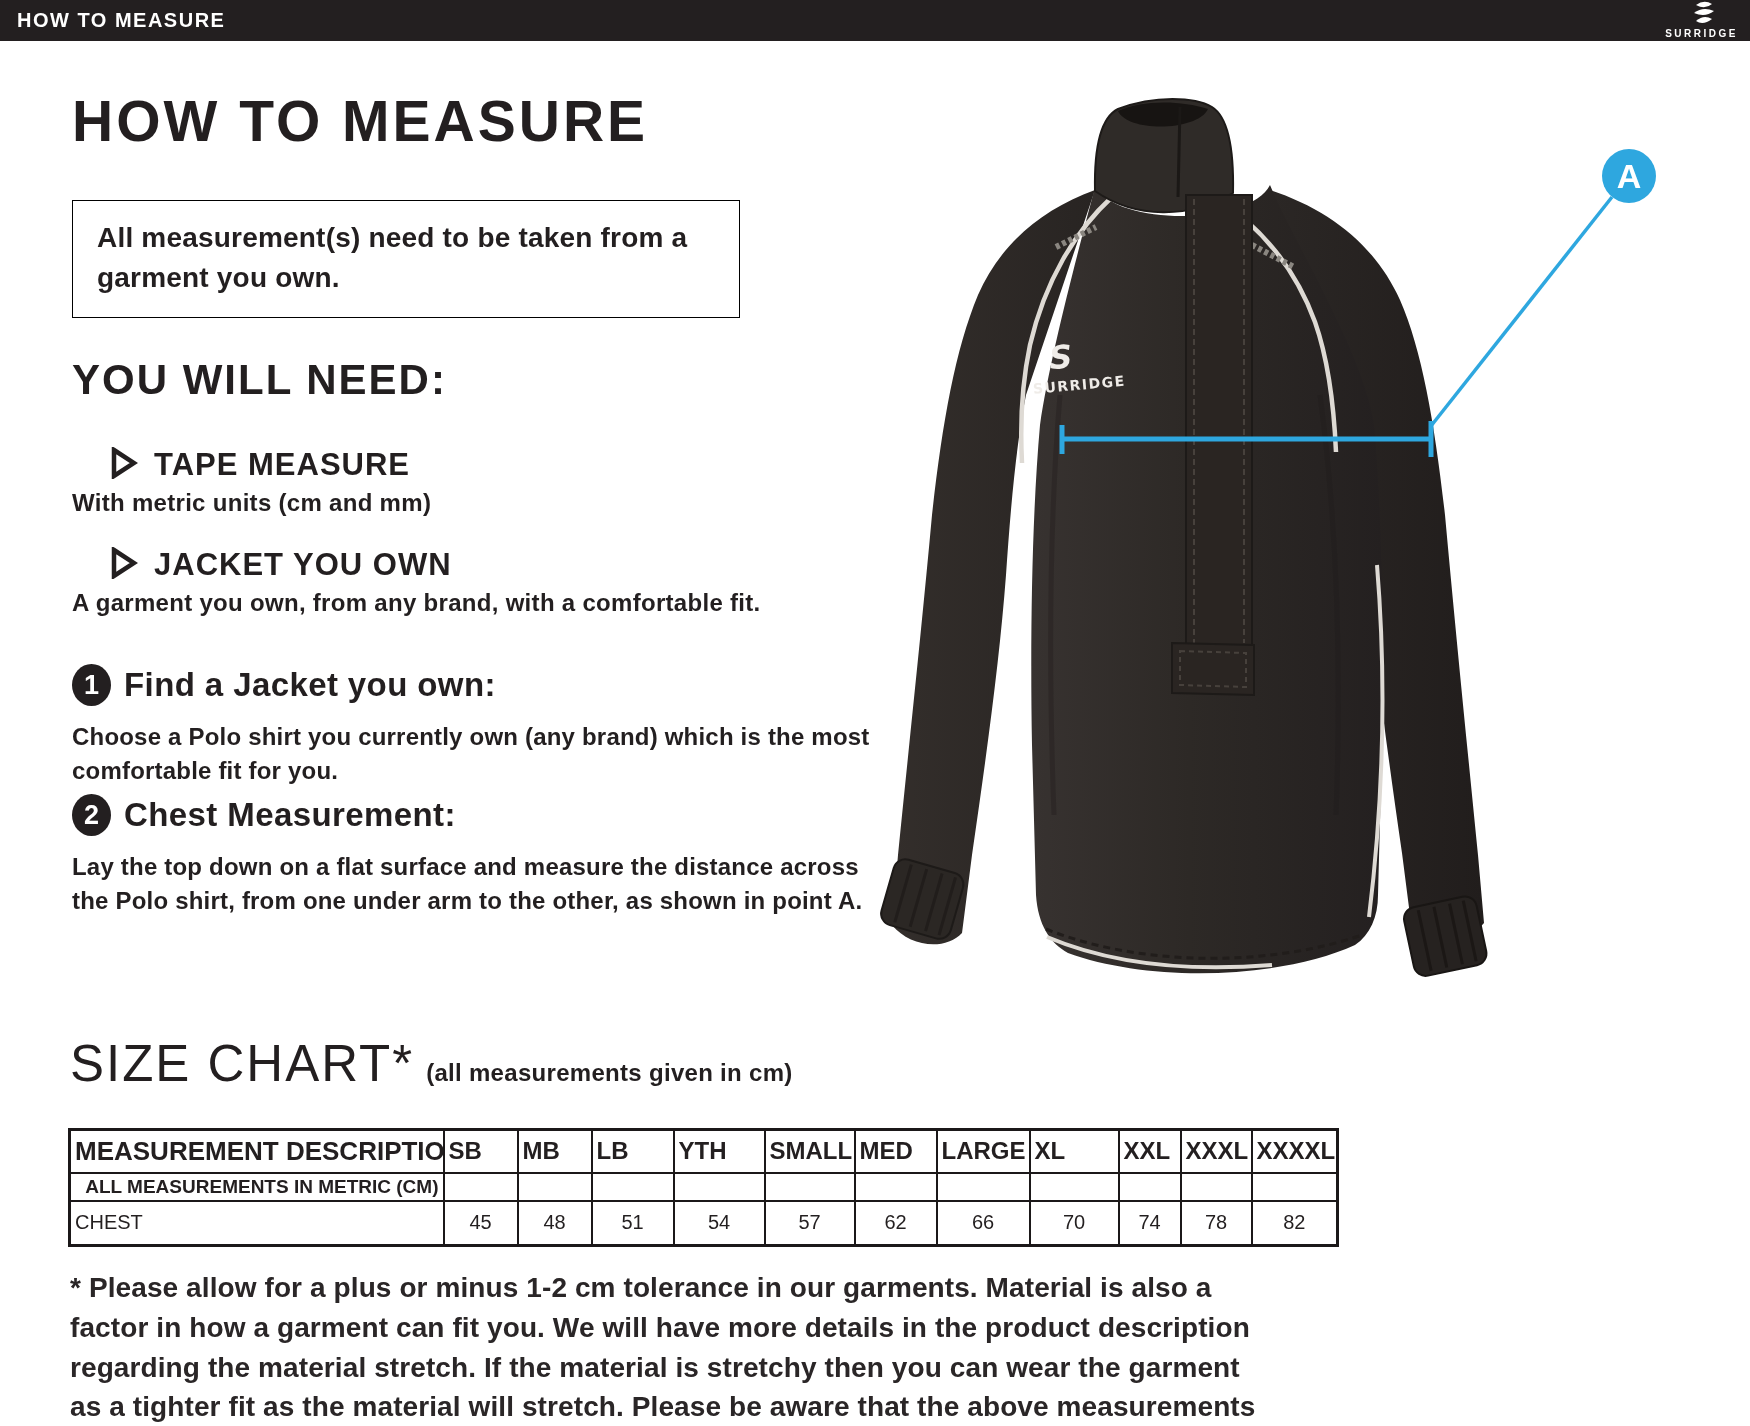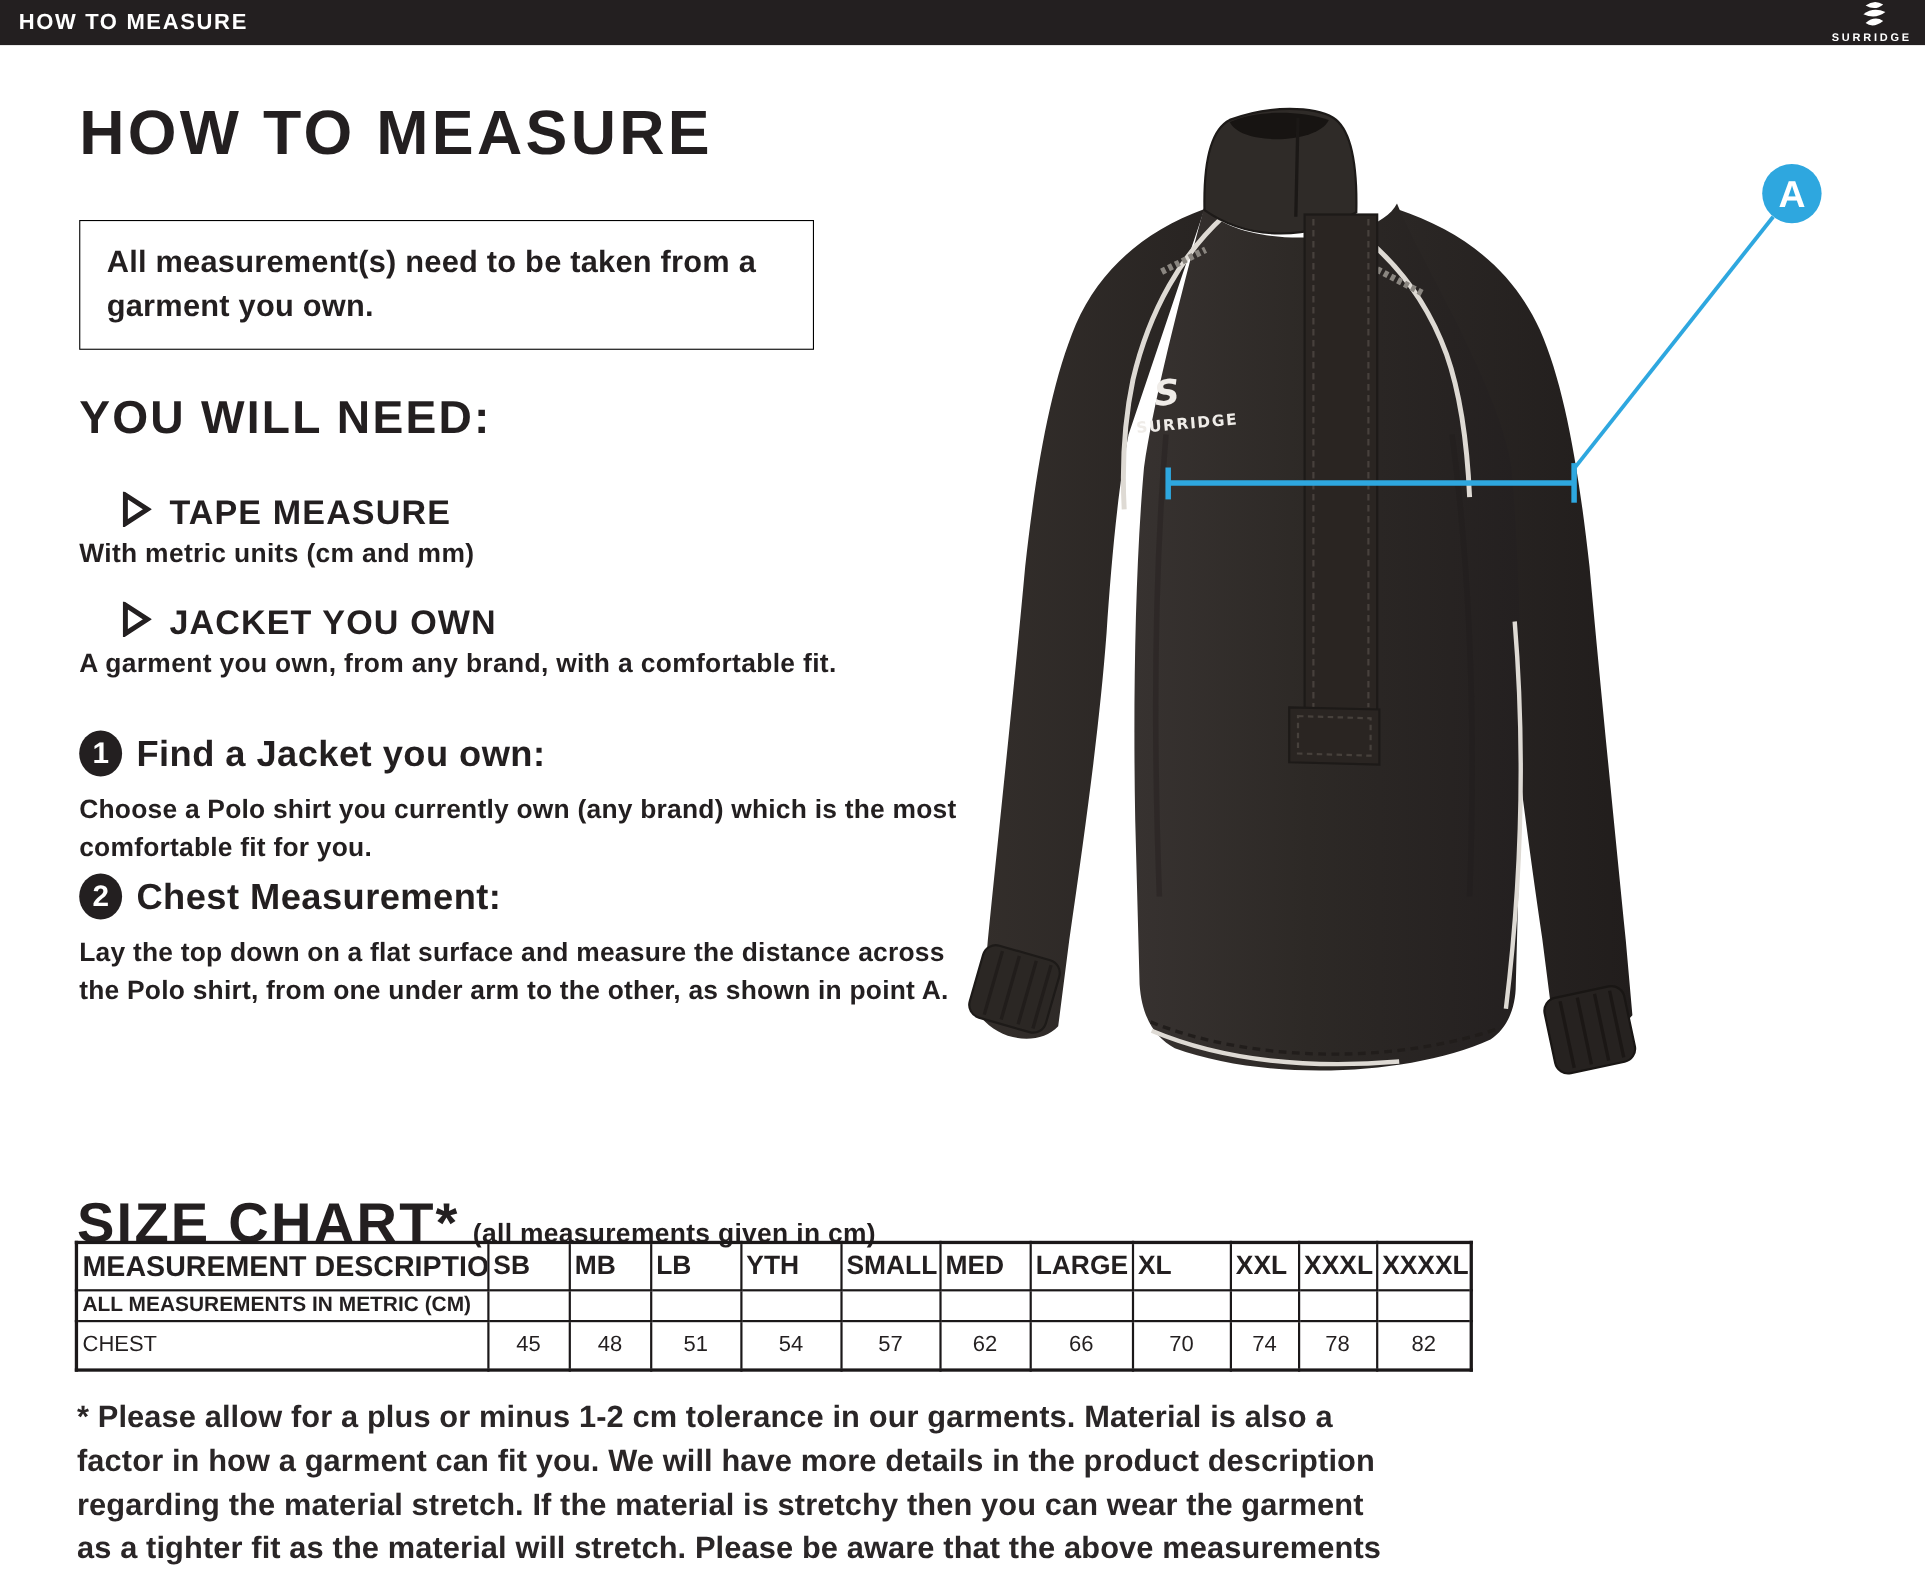--- a/index.html
+++ b/index.html
@@ -59,36 +59,36 @@
     font-size:27px; font-weight:bold; flex:0 0 auto;
   }
   .step-title { font-size:33px; font-weight:bold; letter-spacing:0.4px; white-space:nowrap; }
   .step-desc  {
     font-size:24px; font-weight:bold; line-height:1.4; letter-spacing:0.2px;
     margin-top:14px; max-width:805px;
   }
   .step-1 { top:664px; }
   .step-2 { top:794px; }
   .sizechart-head { position:absolute; left:70px; top:1034px; display:flex; align-items:baseline; }
-  .sizechart-title { font-size:51px; font-weight:700; letter-spacing:2px;margin-top:48px; }
+  .sizechart-title { font-size:51px; font-weight:400; letter-spacing:2px; }
   .sizechart-sub { font-size:24px; font-weight:bold; margin-left:12px; letter-spacing:0.3px; }
   
   table.sizes {
     position:absolute; left:68px; top:1128px; width:1268px;
     border-collapse:collapse; table-layout:fixed;
   }
   table.sizes, table.sizes td, table.sizes th { border:2px solid #1b1819; }
   table.sizes { border-width:3px; }
   table.sizes th, table.sizes td { padding:0 4px; overflow:hidden; white-space:nowrap; }
   tr.hd     { height:43px; }
   tr.metric { height:28px; }
   tr.chest  { height:45px; }
   th.desc { text-align:left; font-size:26px; font-weight:bold; padding-left:8px; }
   th.size { text-align:left; font-size:24px; font-weight:bold; }
-  td.lbl-metric { text-align:left; font-size:19px; font-weight:bold; padding-left:8px; }
+  td.lbl-metric { text-align:right; font-size:19px; font-weight:bold; padding-left:8px; }
   td.lbl-chest  { text-align:left; font-size:20px; font-weight:normal; padding-left:8px; }
   td.val { text-align:center; font-size:20px; }
   
   .footnote {
     position:absolute; left:70px; top:1268px; width:1205px;
     font-size:28px; font-weight:bold; line-height:1.42; letter-spacing:0.1px; color:#2a2627;
   }
   
   .diagram { position:absolute; left:850px; top:95px; width:830px; height:930px; }
 </style>

